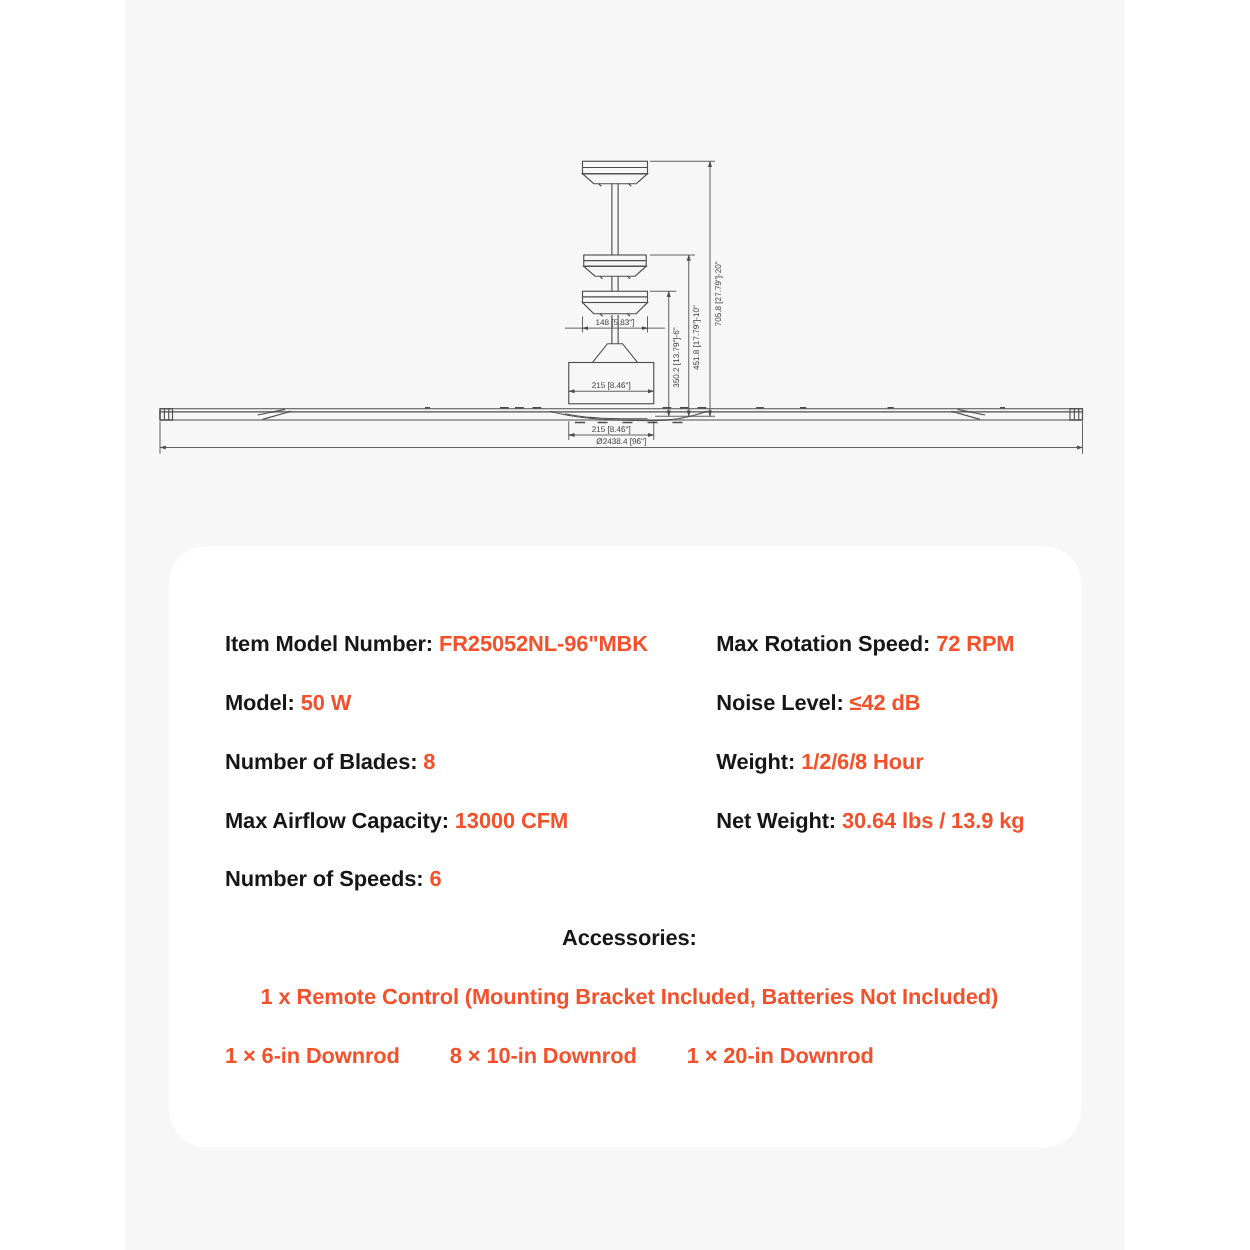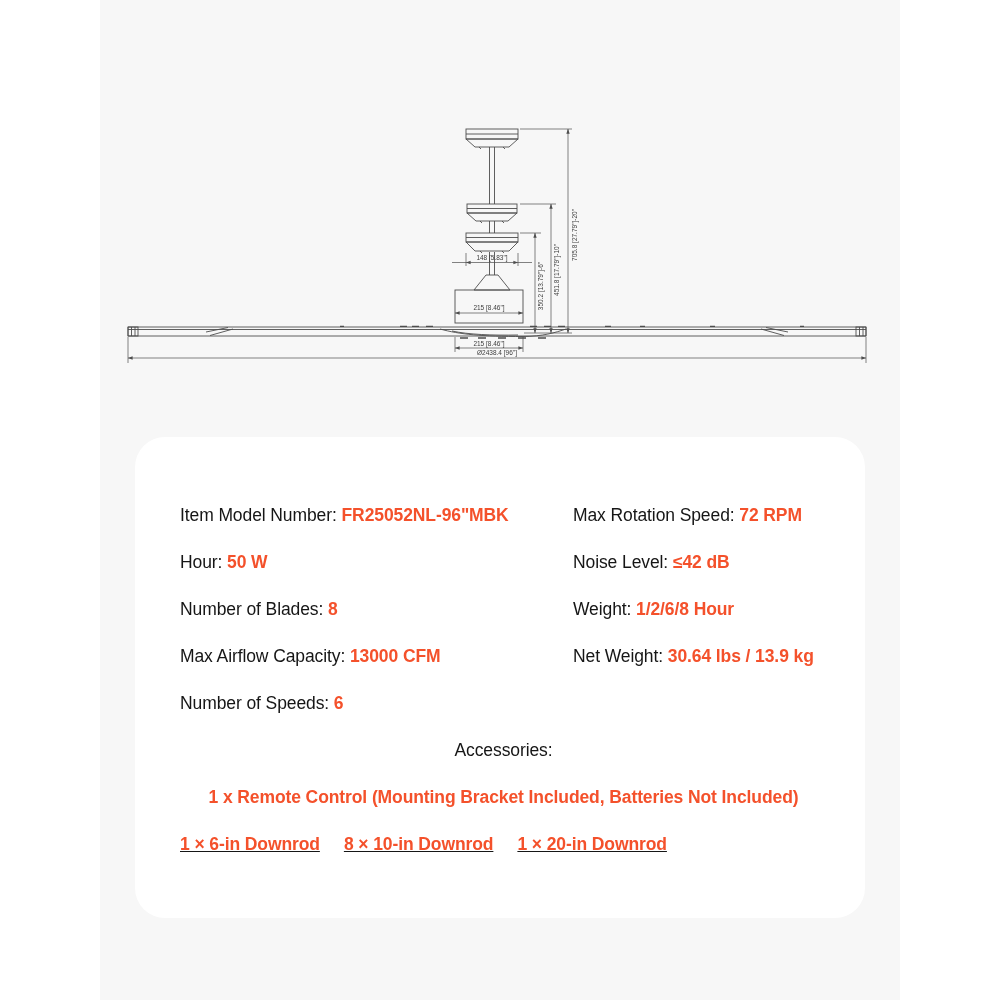--- a/index.html
+++ b/index.html
@@ -10,24 +10,24 @@
   .panel { position:absolute; left:100px; top:0; width:800px; height:1000px; background:#f7f7f7; }
   .drawing { position:absolute; left:100px; top:100px; width:800px; height:280px; }
   .drawing text { font-family:"Liberation Sans","DejaVu Sans",sans-serif; font-size:6.5px; fill:#3c3c3c; }
   .card {
     position:absolute; left:135px; top:437px; width:730px; height:481px;
     background:#ffffff; border-radius:30px; box-sizing:border-box;
     padding:68px 38px 0 45px;
   }
   .grid { display:grid; grid-template-columns:393px 1fr; row-gap:26px; }
   .row, .full { font-size:17.5px; line-height:21px; letter-spacing:-0.1px; color:#161616; white-space:nowrap; }
-  .label { font-weight:400; color:#161616; }
+  .label { font-weight:700; color:#161616; }
   .val { font-weight:700; color:#f4512b; }
   .full { margin-top:26px;text-align:center; }
-  .downrods { display:flex; gap:24px;text-decoration:underline; }
+  .downrods { display:flex; gap:40px; }
 </style>
 </head>
 <body>
 
 <div class="canvas">
   <div class="panel"></div>
 
   <svg class="drawing" viewBox="0 0 800 280">
     <defs>
       <marker id="arr" viewBox="0 0 10 10" refX="9.5" refY="5" markerWidth="7" markerHeight="7" orient="auto-start-reverse">
@@ -141,21 +141,21 @@
 
   <div class="card">
     <div class="grid">
       <div class="row">
         <span class="label">Item Model Number: </span><span class="val">FR25052NL-96"MBK</span>
       </div>
       <div class="row">
         <span class="label">Max Rotation Speed: </span><span class="val">72 RPM</span>
       </div>
       <div class="row">
-        <span class="label">Hour: </span><span class="val">50 W</span>
+        <span class="label">Model: </span><span class="val">50 W</span>
       </div>
       <div class="row">
         <span class="label">Noise Level: </span><span class="val">≤42 dB</span>
       </div>
       <div class="row">
         <span class="label">Number of Blades: </span><span class="val">8</span>
       </div>
       <div class="row">
         <span class="label">Weight: </span><span class="val">1/2/6/8 Hour</span>
       </div>

